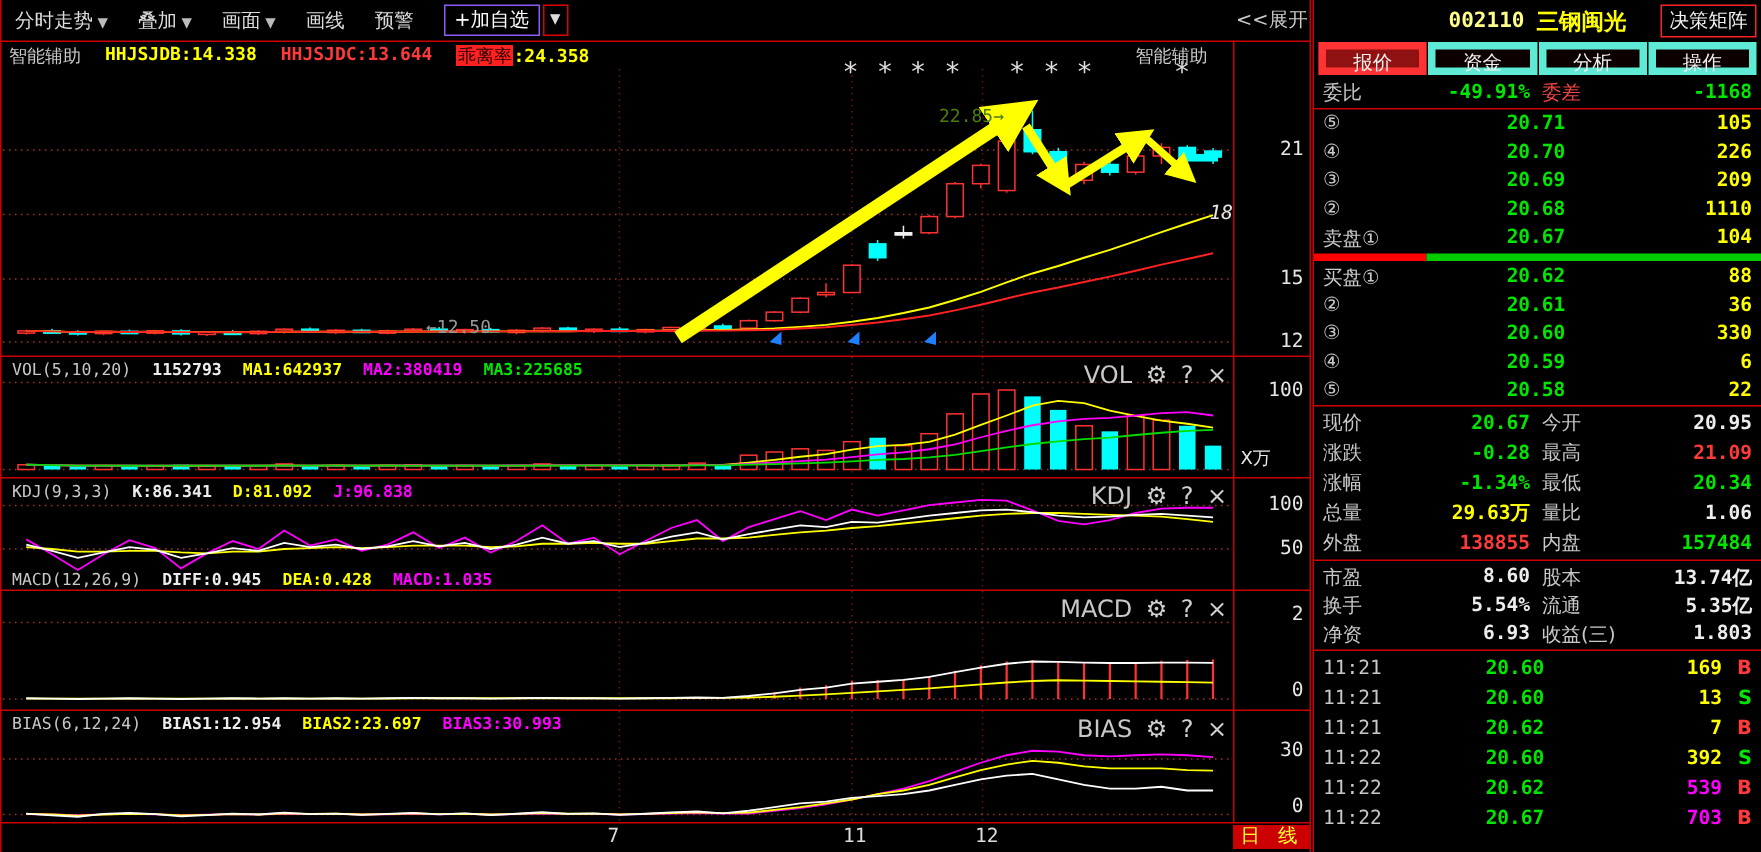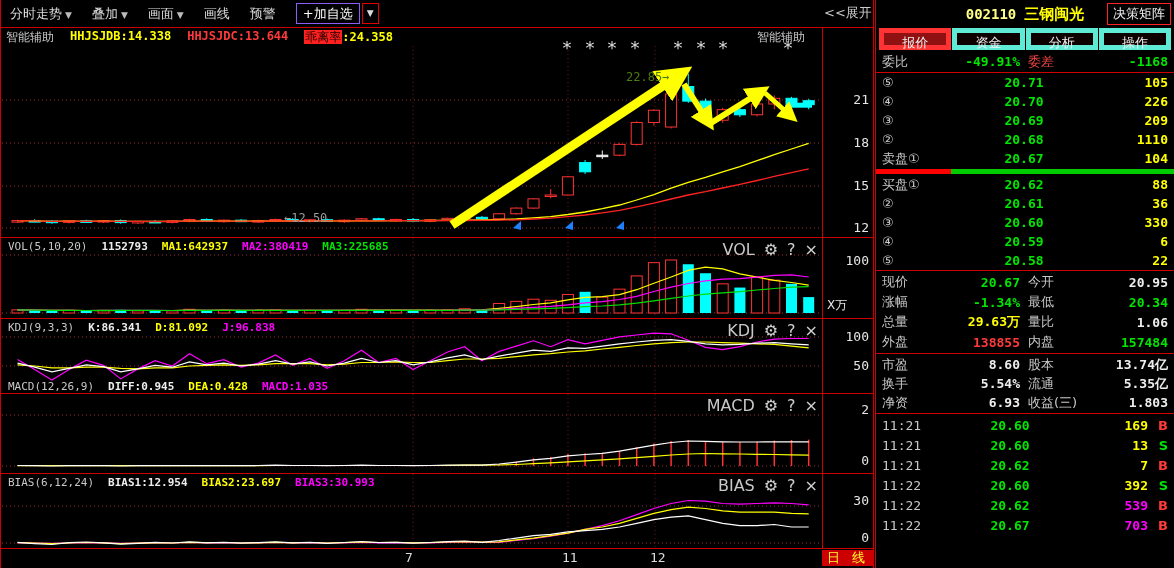--- a/index.html
+++ b/index.html
@@ -370,21 +370,21 @@
       <span>?</span>
       <span>×</span>
     </div>
 
     <span class="peak-label">22.85→</span>
     <span class="low-label">←12.50</span>
     <span class="unit-label">X万</span>
     <span class="period-badge">日 线</span>
     <div id="axis-labels">
         <div class="axis-label" style="left: 823px; top: 92px;">21</div>
-        <div class="axis-label" style="left: 823px; top: 135px;">18</div>
+        <div class="axis-label" style="left: 776px; top: 135px; font-style: italic;">18</div>
         <div class="axis-label" style="left: 823px; top: 178px;">15</div>
         <div class="axis-label" style="left: 823px; top: 220px;">12</div>
         <div class="axis-label" style="left: 823px; top: 253px;">100</div>
         <div class="axis-label" style="left: 823px; top: 329px;">100</div>
         <div class="axis-label" style="left: 823px; top: 358px;">50</div>
         <div class="axis-label" style="left: 823px; top: 402px;">2</div>
         <div class="axis-label" style="left: 823px; top: 453px;">0</div>
         <div class="axis-label" style="left: 823px; top: 493px;">30</div>
         <div class="axis-label" style="left: 823px; top: 530px;">0</div>
       </div>
@@ -474,20 +474,26 @@
         </div>
     </div>
     <div id="stats" class="sect bordered">
         <div class="srow">
           <span class="l1">现价</span>
           <span class="v1 v c-g">20.67</span>
           <span class="l2">今开</span>
           <span class="v2 v c-w">20.95</span>
         </div>
         <div class="srow">
+          <span class="l1">涨跌</span>
+          <span class="v1 v c-g">-0.28</span>
+          <span class="l2">最高</span>
+          <span class="v2 v c-r">21.09</span>
+        </div>
+        <div class="srow">
           <span class="l1">涨幅</span>
           <span class="v1 v c-g">-1.34%</span>
           <span class="l2">最低</span>
           <span class="v2 v c-g">20.34</span>
         </div>
         <div class="srow">
           <span class="l1">总量</span>
           <span class="v1 v c-y">29.63万</span>
           <span class="l2">量比</span>
           <span class="v2 v c-w">1.06</span>

